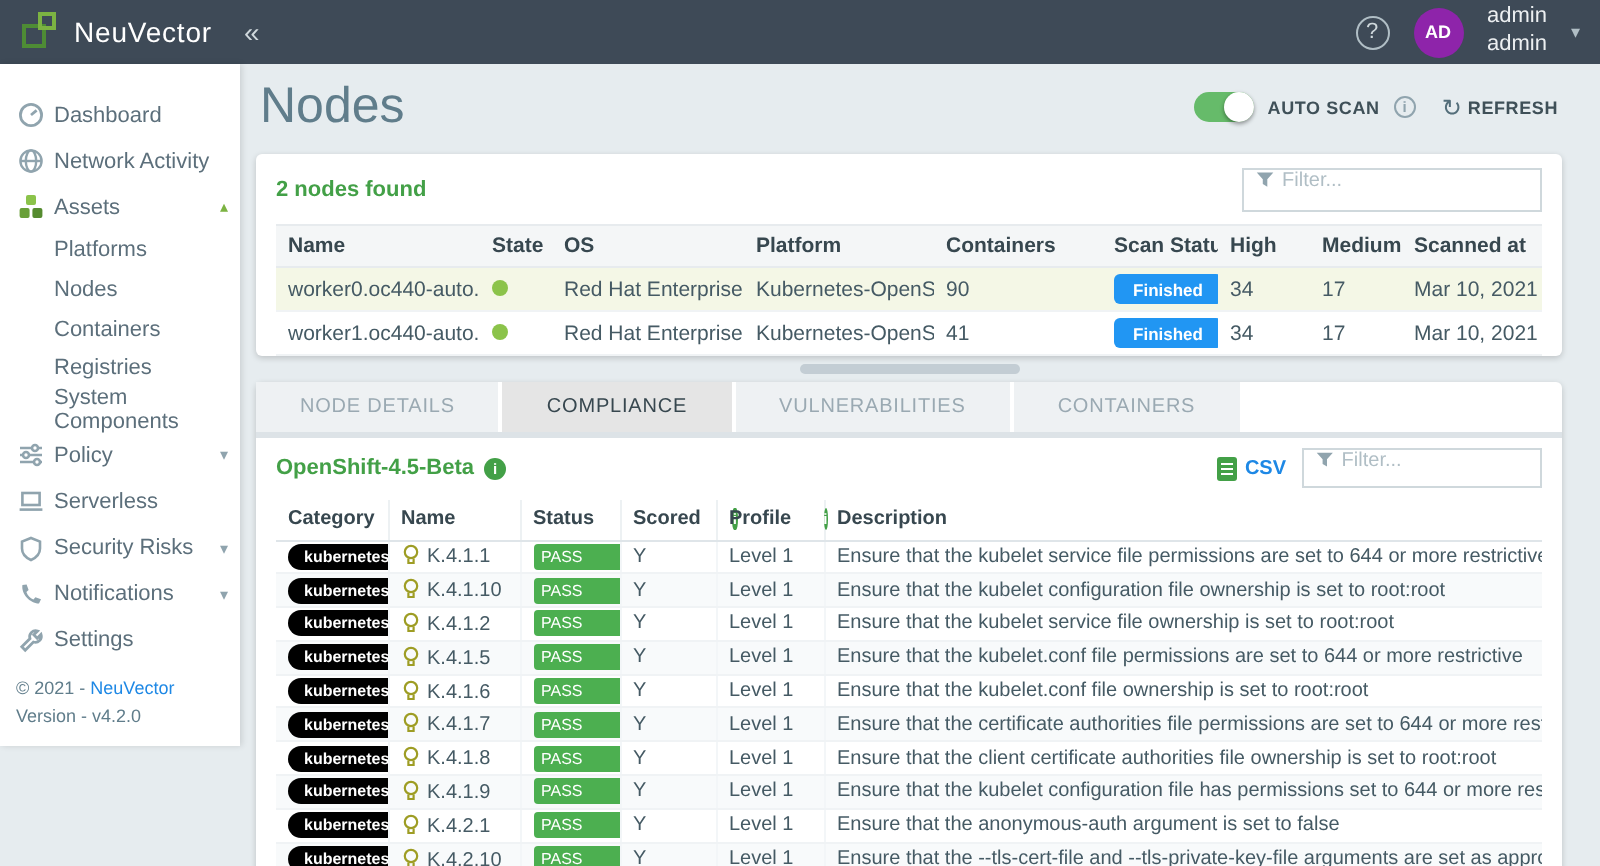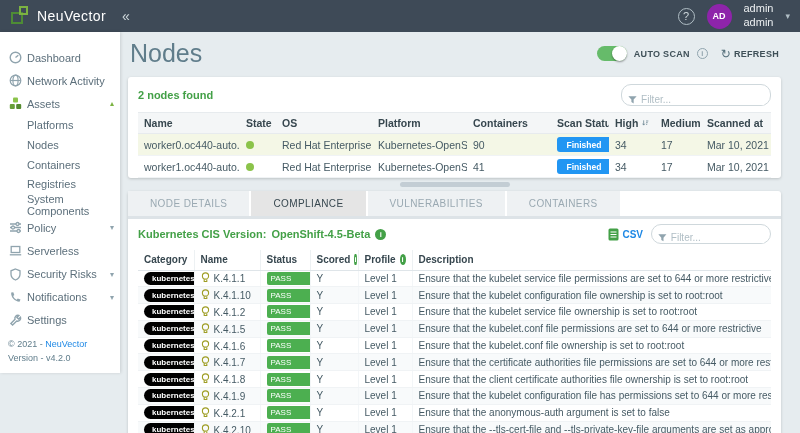--- a/index.html
+++ b/index.html
@@ -41,32 +41,32 @@
   .info-gray { width:11px; height:11px; border:1px solid #90a4ae; border-radius:50%; color:#90a4ae; font-size:7.5px; display:inline-flex; align-items:center; justify-content:center; font-weight:bold; }
   .refresh-btn { display:flex; align-items:center; gap:3px; margin-left:6px; cursor:pointer; }
   .refresh-ic { font-size:12px; color:#546e7a; line-height:1; }
 
   .card { background:#fff; border-radius:3px; box-shadow:0 1px 3px rgba(0,0,0,.18); }
 
   
   .nodes-card { padding:7px 10px 0; }
   .nodes-top { display:flex; align-items:center; }
   .count-text { font-size:11px; font-weight:bold; color:#43a047; }
-  .filter-box { margin-left:auto; width:150px; height:22px; border:1px solid #cfd8dc; border-radius:10px; display:flex; align-items:flex-end; gap:4px; padding:0 6px; background:#fff; }
+  .filter-box { margin-left:auto; width:150px; height:22px; border:1px solid #cfd8dc; border-radius:0; display:flex; align-items:flex-start; gap:4px; padding:0 6px; background:#fff; }
   .filter-box input { border:none; outline:none; width:100%; font-size:10px; font-family:inherit; color:#455a64; }
   .filter-box input::placeholder { color:#b0bec5; }
 
   table { border-collapse:collapse; table-layout:fixed; }
   .ntable { width:100%; font-size:10.5px; margin-top:6px; }
   .ntable th { text-align:left; font-weight:bold; color:#37474f; background:#f4f6f7; padding:4px 6px; border-top:1px solid #e7ebee; border-bottom:1px solid #e7ebee; height:21px; white-space:nowrap; overflow:hidden; }
   .ntable td { padding:3px 6px; height:21px; white-space:nowrap; overflow:hidden; border-bottom:1px solid #f0f3f5; color:#455a64; }
   .row-selected td { background:#f4f7e6; }
   .state-dot { width:8px; height:8px; border-radius:50%; background:#8bc34a; display:inline-block; }
   .badge-finished { display:inline-block; min-width:54px; text-align:center; background:#2196f3; color:#fff; font-size:8.5px; font-weight:bold; padding:2.5px 4px; border-radius:3px; }
-  .th-flex { display:flex; align-items:center; gap:4px; }
+  .th-flex { display:flex; align-items:center; gap:16px; }
 
   
   .splitter { height:13px; display:flex; align-items:center; justify-content:center; }
   .splitter-handle { width:110px; height:5px; background:#c3cdd4; border-radius:3px; cursor:row-resize; }
 
   
   .detail-card { padding:0 0 2px; }
   .tabs-row { display:flex; padding:0; }
   .tab { height:25px; display:flex; align-items:center; padding:0 22px; font-size:10px; letter-spacing:.4px; color:#9aa9b2; background:#eef1f3; margin-right:2px; cursor:pointer; white-space:nowrap; }
   .tab.active { background:#e5e5e5; color:#37474f; }
@@ -307,21 +307,20 @@
     <div class="card detail-card">
       <div class="tabs-row">
         <span class="tab">NODE DETAILS</span>
         <span class="tab active">COMPLIANCE</span>
         <span class="tab">VULNERABILITIES</span>
         <span class="tab">CONTAINERS</span>
       </div>
       <div class="tabs-divider"></div>
       <div class="cis-row">
         <span class="cis-text">
-          <span>Kubernetes CIS Version:</span>
           <span>OpenShift-4.5-Beta</span>
           <span class="info-green">i</span>
         </span>
         <span class="cis-actions">
           <span class="csv-btn">
             <svg width="11" height="13" viewBox="0 0 11 13">
                 <rect x="0.5" y="0.5" width="10" height="12" rx="1.5" fill="#43a047"></rect>
                 <path d="M2.5 4h6M2.5 6.5h6M2.5 9h6" stroke="#fff" stroke-width="1.1"></path>
               </svg>
             <span class="csv-label">CSV</span>

